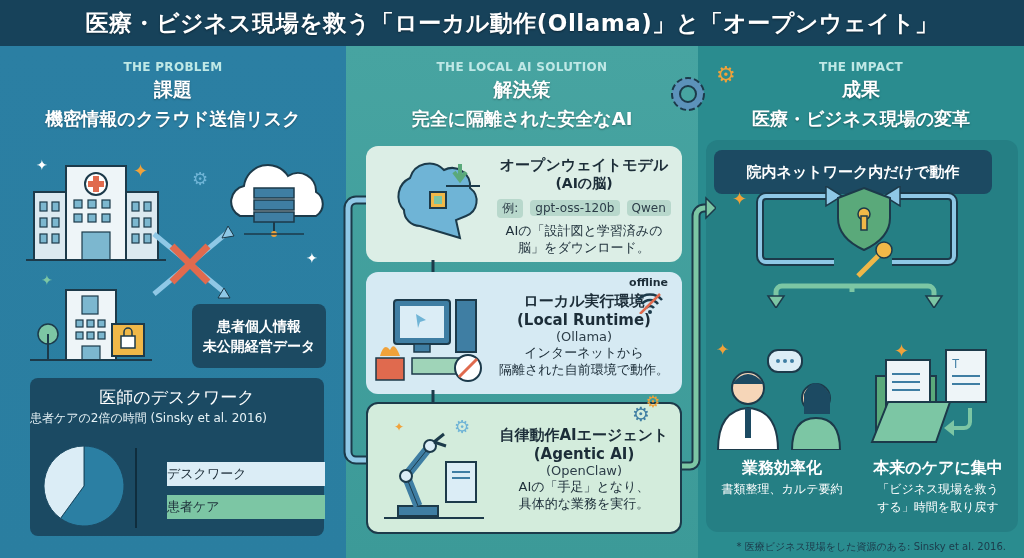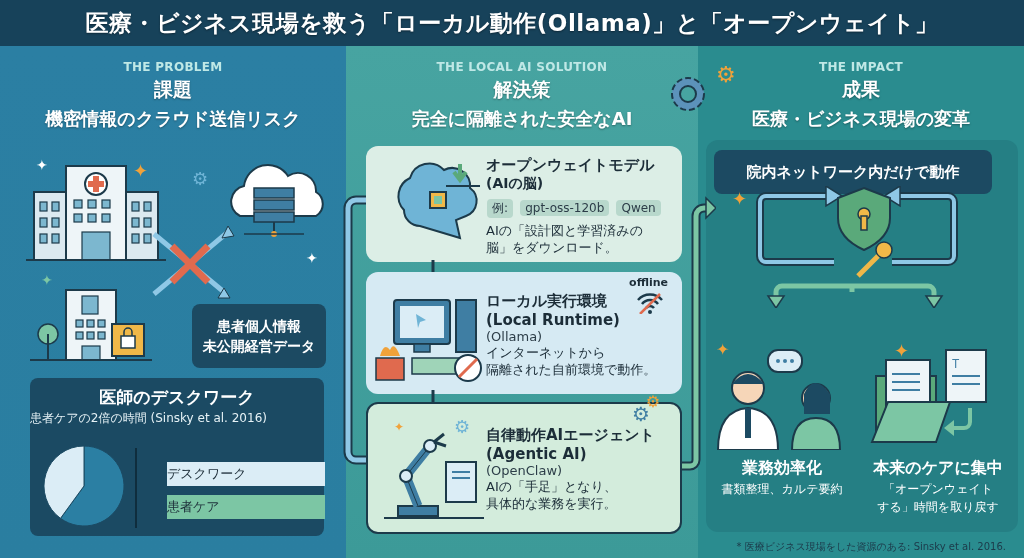--- a/index.html
+++ b/index.html
@@ -10,28 +10,28 @@
 .col1{left:0;width:346px;background:linear-gradient(180deg,#2b7fa3,#2a7ea0)}
 .col2{left:346px;width:352px;background:linear-gradient(180deg,#47a4a1,#3c9a98)}
 .col3{left:698px;width:326px;background:#2a8c8f}
 .impact-panel{position:absolute;left:706px;top:140px;width:312px;height:392px;background:#257f84;border-radius:12px}
 .sec-head{position:absolute;left:0;width:100%;text-align:center}
 .eyebrow{font-size:12px;font-weight:bold;color:#bfe8e6;letter-spacing:.3px}
 .sec-title{font-size:19px;font-weight:bold;color:#fff;margin-top:3px;text-shadow:0 1px 2px rgba(0,0,0,.35)}
 .sec-sub{font-size:18px;font-weight:bold;color:#fff;margin-top:4px;text-shadow:0 1px 2px rgba(0,0,0,.35)}
 .tag{position:absolute;background:#1c4a62;border-radius:8px;color:#fff;font-weight:bold;font-size:14px;text-align:center;line-height:20px;padding:12px 8px}
 .chart-box{position:absolute;left:30px;top:378px;width:294px;height:158px;background:#1b4a63;border-radius:8px}
-.chart-box .ct{position:absolute;top:8px;width:100%;text-align:center;font-size:17px;font-weight:bold}
+.chart-box .ct{position:absolute;top:8px;width:100%;text-align:center;font-size:17px;font-weight:normal}
 .chart-box .cs{position:absolute;top:32px;width:100%;text-align:left;font-size:12px;color:#e6f2f6}
 .legend-bar{position:absolute;left:137px;height:24px;font-size:13px;color:#1c2d38;line-height:24px}
 .card{position:absolute;border-radius:12px;border:2px solid transparent}
 .card1{left:366px;top:146px;width:316px;height:116px;background:#dceee6}
 .card2{left:366px;top:272px;width:316px;height:122px;background:#d6eaf3}
 .card3{left:366px;top:402px;width:316px;height:132px;background:#d3ecdc;border-color:#1c3a4a}
-.card-text{position:absolute;color:#1c2d38}
+.card-text{position:absolute;text-align:center;color:#1c2d38}
 .ctitle{font-size:15px;font-weight:bold}
 .csub{font-size:13px;color:#2c3d48}
 .cdesc{font-size:13px;color:#1c2d38;line-height:17px}
 .chip{display:inline-block;background:#b8d8cc;border-radius:4px;font-size:12px;padding:1px 5px;margin:0 1px;color:#2c3d48}
 .icon{position:absolute}
 .footer{position:absolute;right:18px;bottom:4px;font-size:10px;color:#1c3a4a}
 .impact-label{position:absolute;text-align:center;color:#fff}
 .impact-label .t{font-size:16px;font-weight:bold}
 .impact-label .d{font-size:12px;line-height:16px;margin-top:2px}
 </style>
@@ -304,17 +304,17 @@
 </svg>
 <span class="icon" style="left:716px;top:340px;color:#f0a23a;font-size:16px">✦</span>
 <span class="icon" style="left:894px;top:340px;color:#f0a23a;font-size:18px">✦</span>
 
 <div class="impact-label" style="left:706px;top:458px;width:152px">
   <div class="t">業務効率化</div>
   <div class="d">書類整理、カルテ要約</div>
 </div>
 <div class="impact-label" style="left:858px;top:458px;width:160px">
   <div class="t">本来のケアに集中</div>
-  <div class="d">「オープンウェイト</div>
+  <div class="d">「ビジネス現場を救う</div>
   <div class="d">する」時間を取り戻す</div>
 </div>
 
 <div class="footer">* 医療ビジネス現場をした資源のある: Sinsky et al. 2016.</div>
 
 </body></html>

